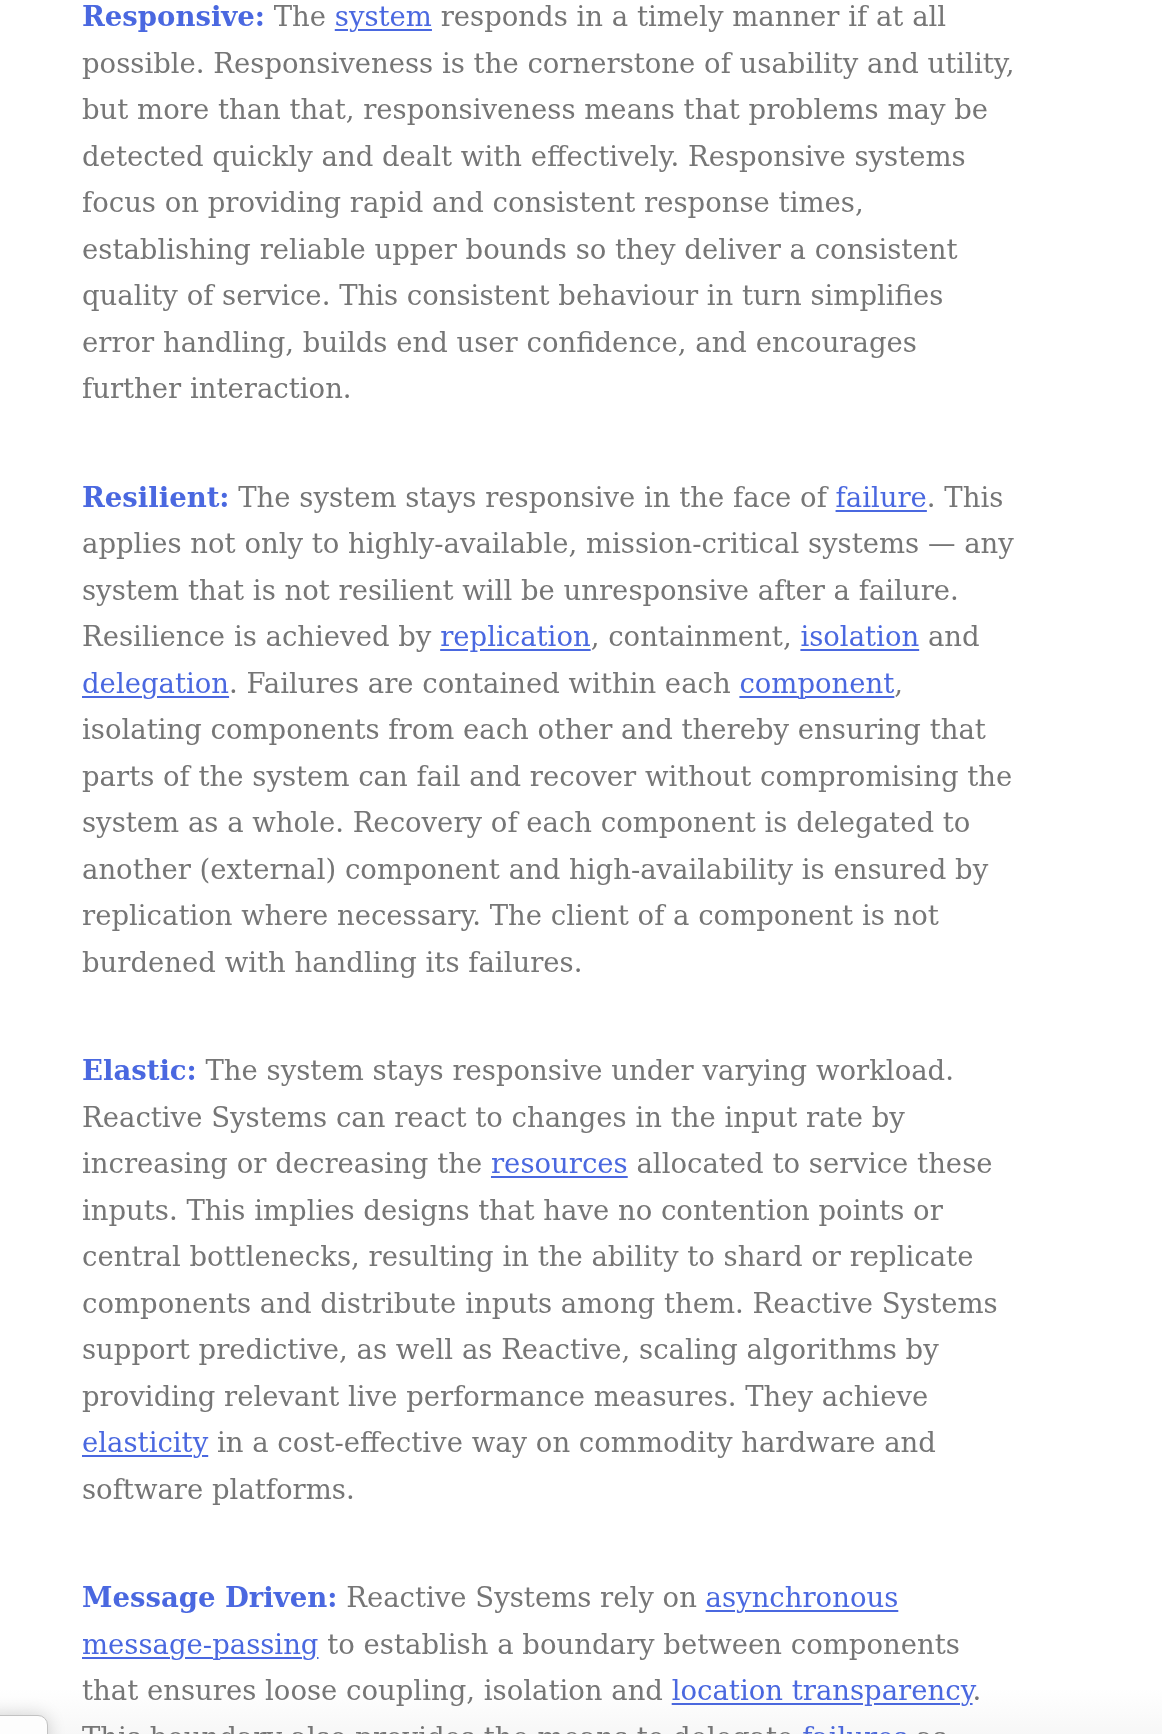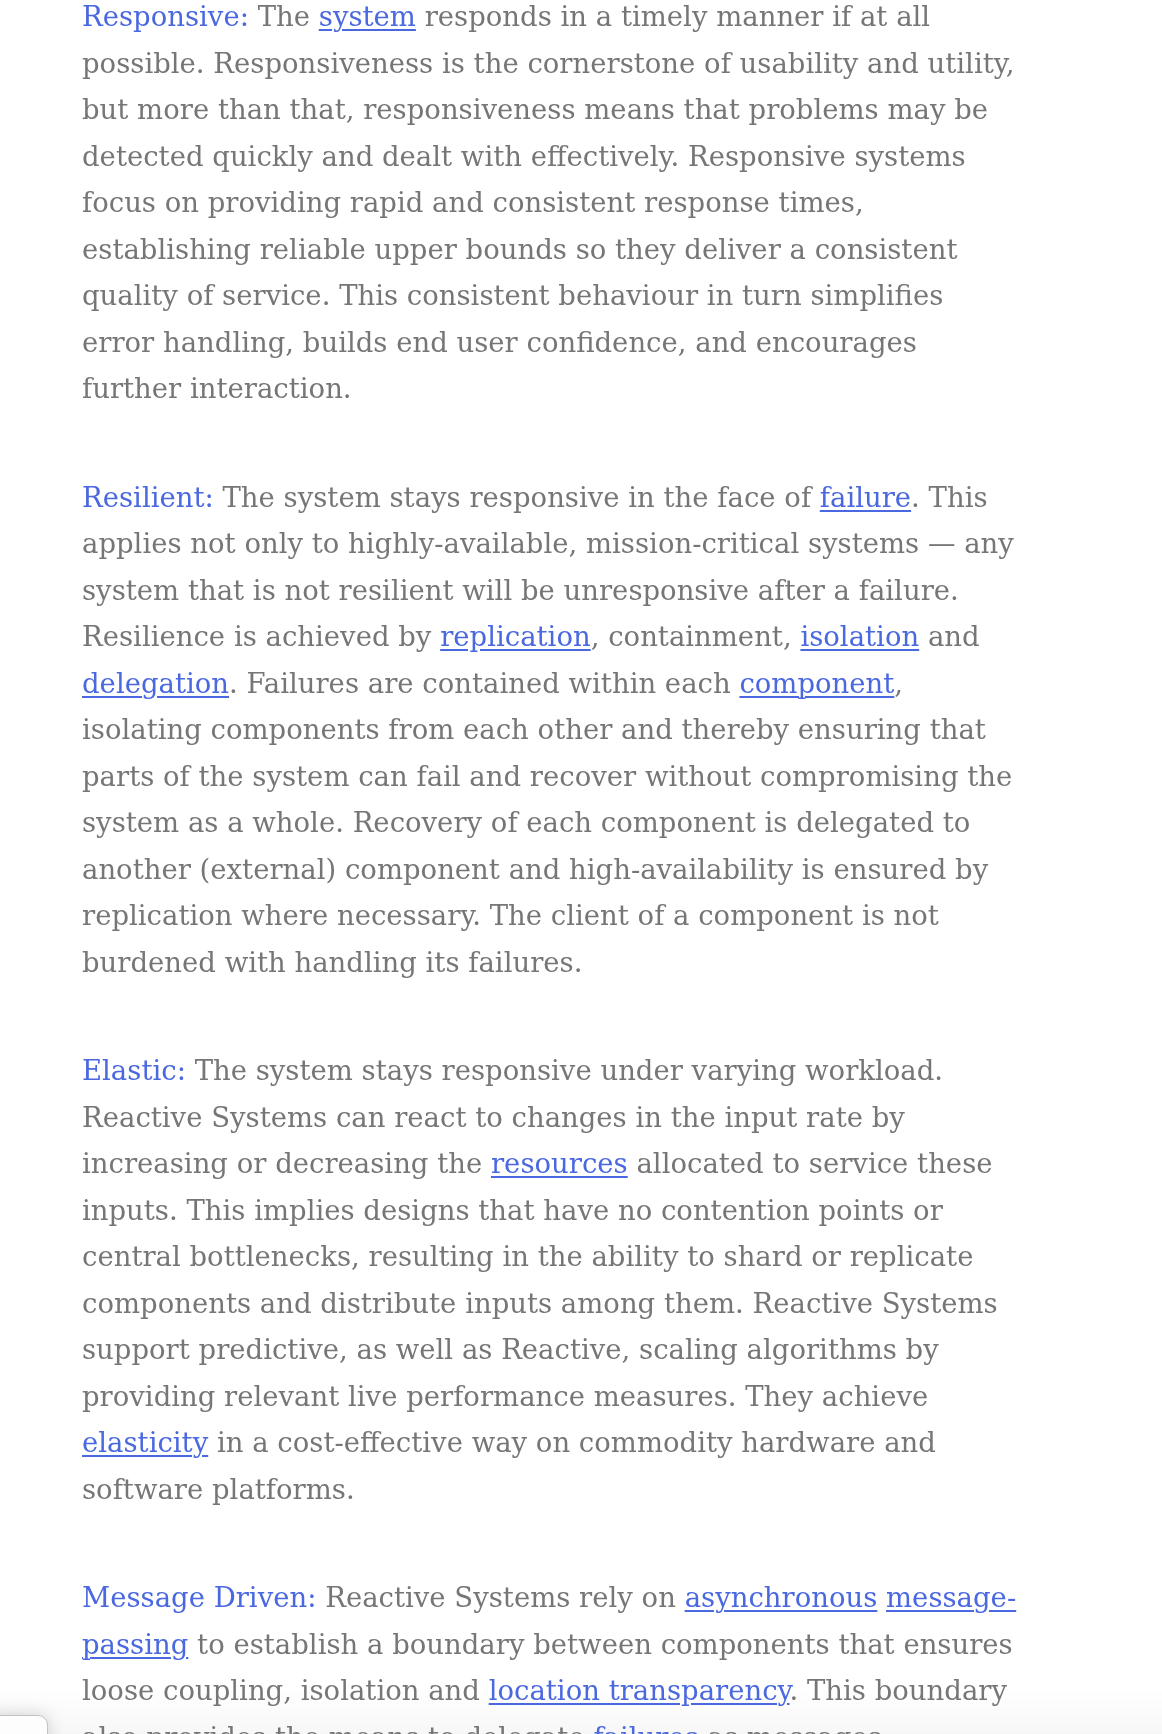--- a/index.html
+++ b/index.html
@@ -23,21 +23,21 @@
     color: #767676;
     font-size: 27.5px;
     line-height: 46.5px;
     text-align: left;
   }
   .para {
     margin: 0 0 62px 0;
   }
   .term {
     color: #4a68e0;
-    font-weight: normal;
+    font-weight: bold;
   }
   a.inline-link {
     color: #4a68e0;
     text-decoration-thickness: 2px;
     text-underline-offset: 3px;
     cursor: pointer;
   }
   .bottom-fade {
     position: absolute;
     left: 0;

